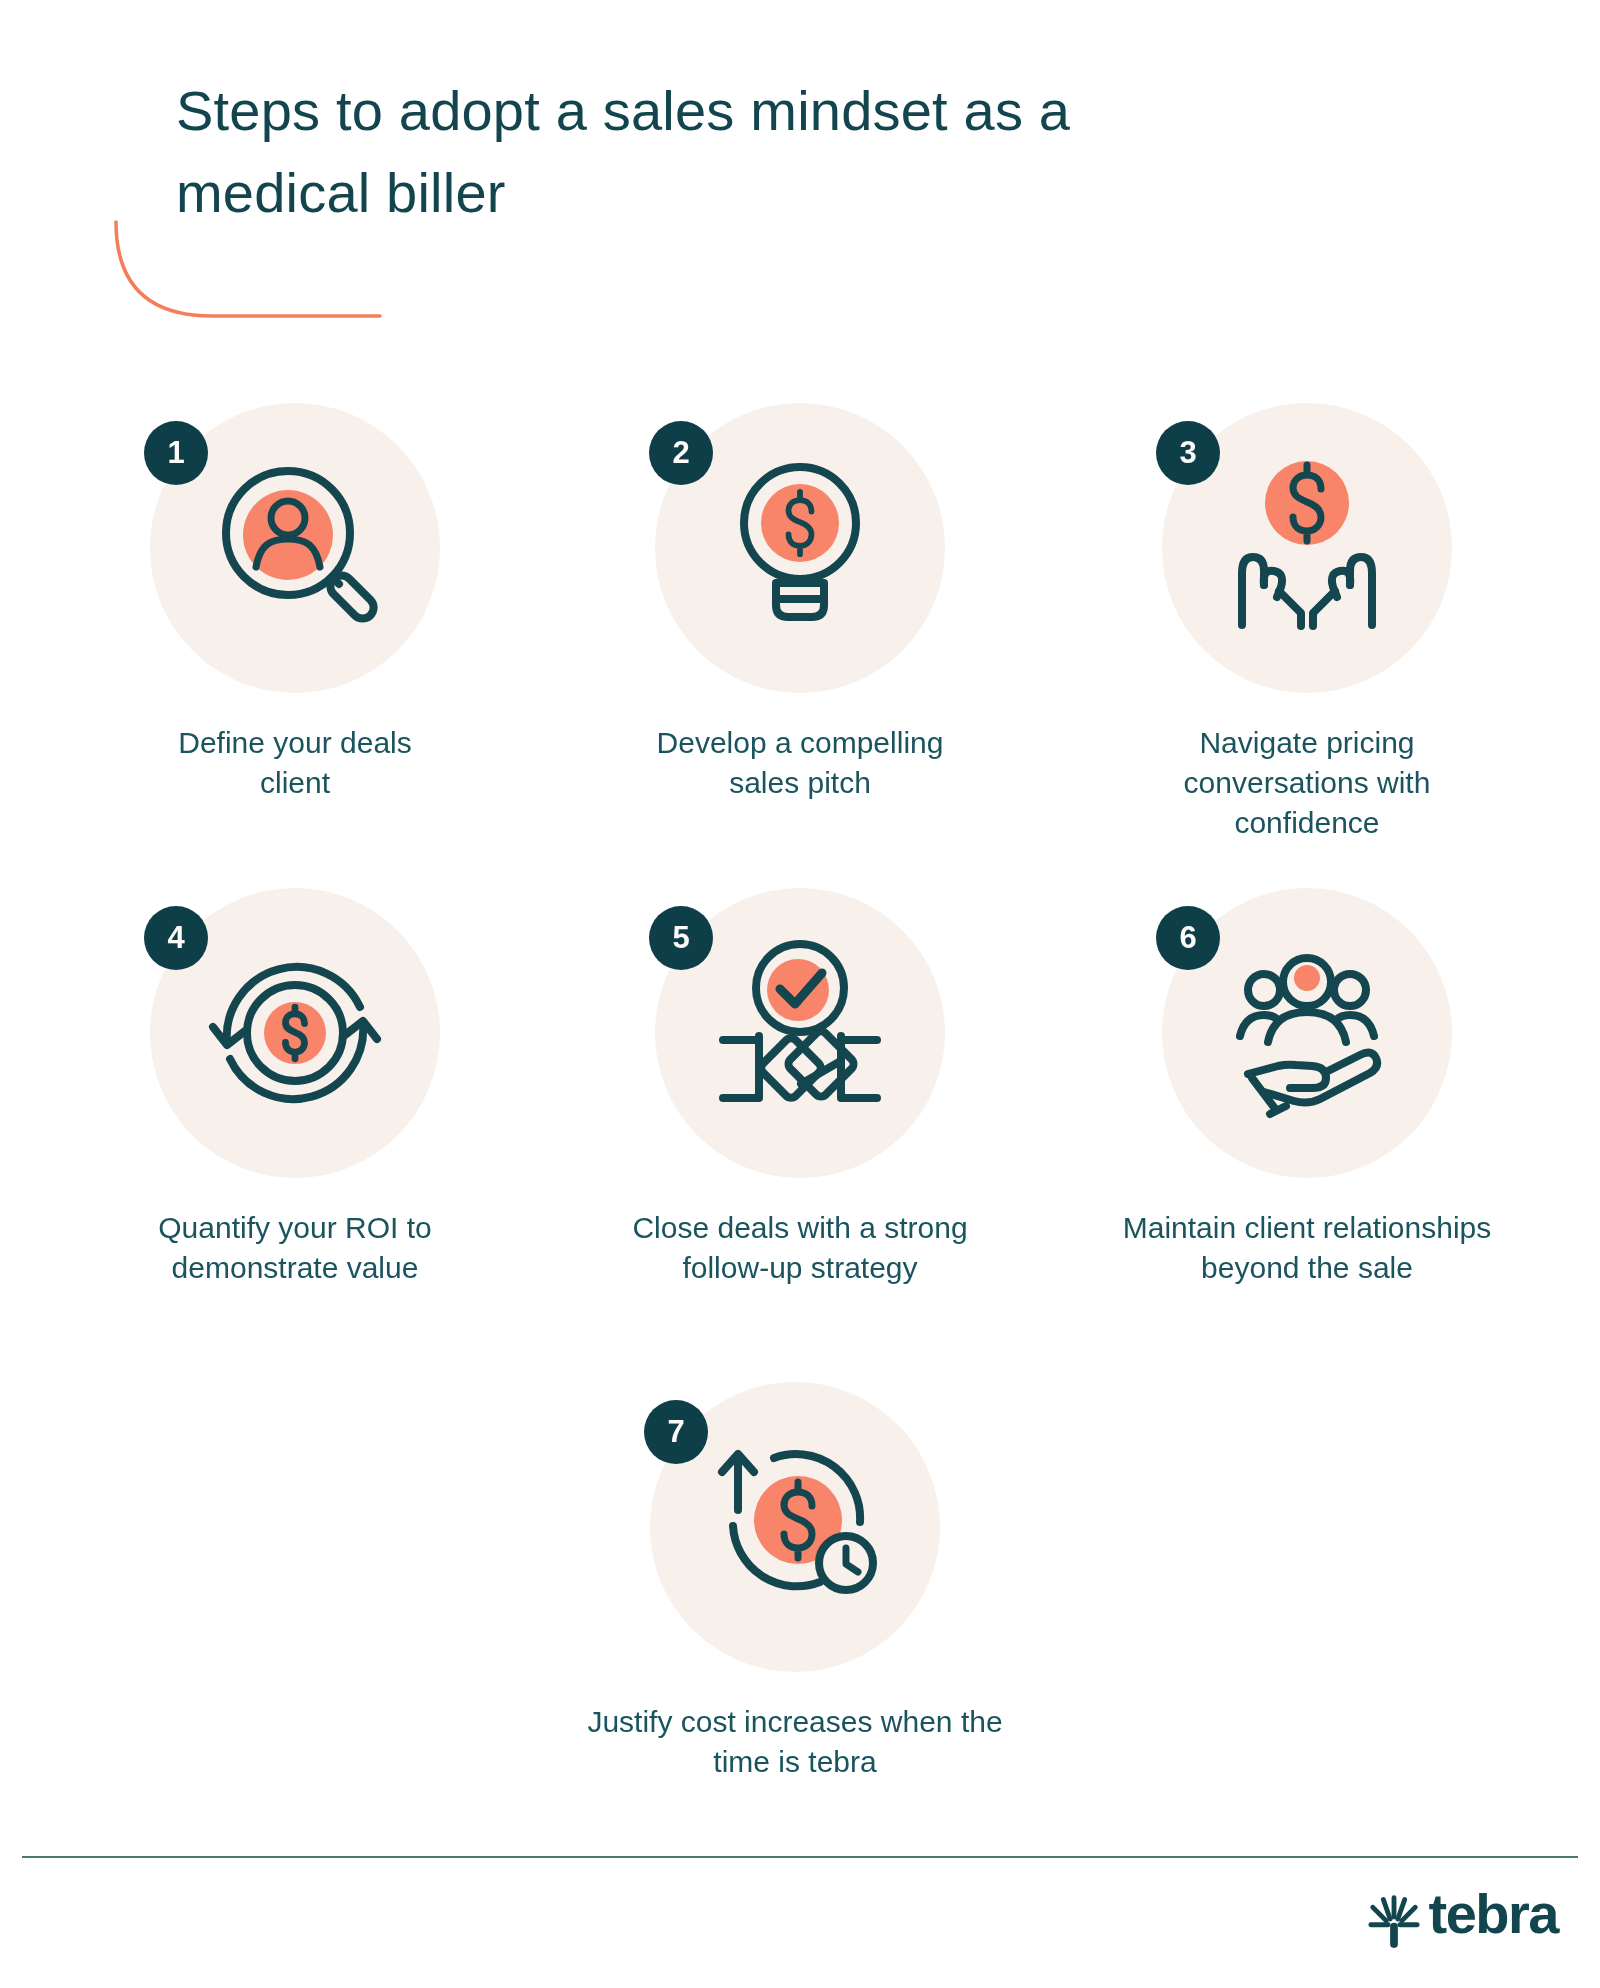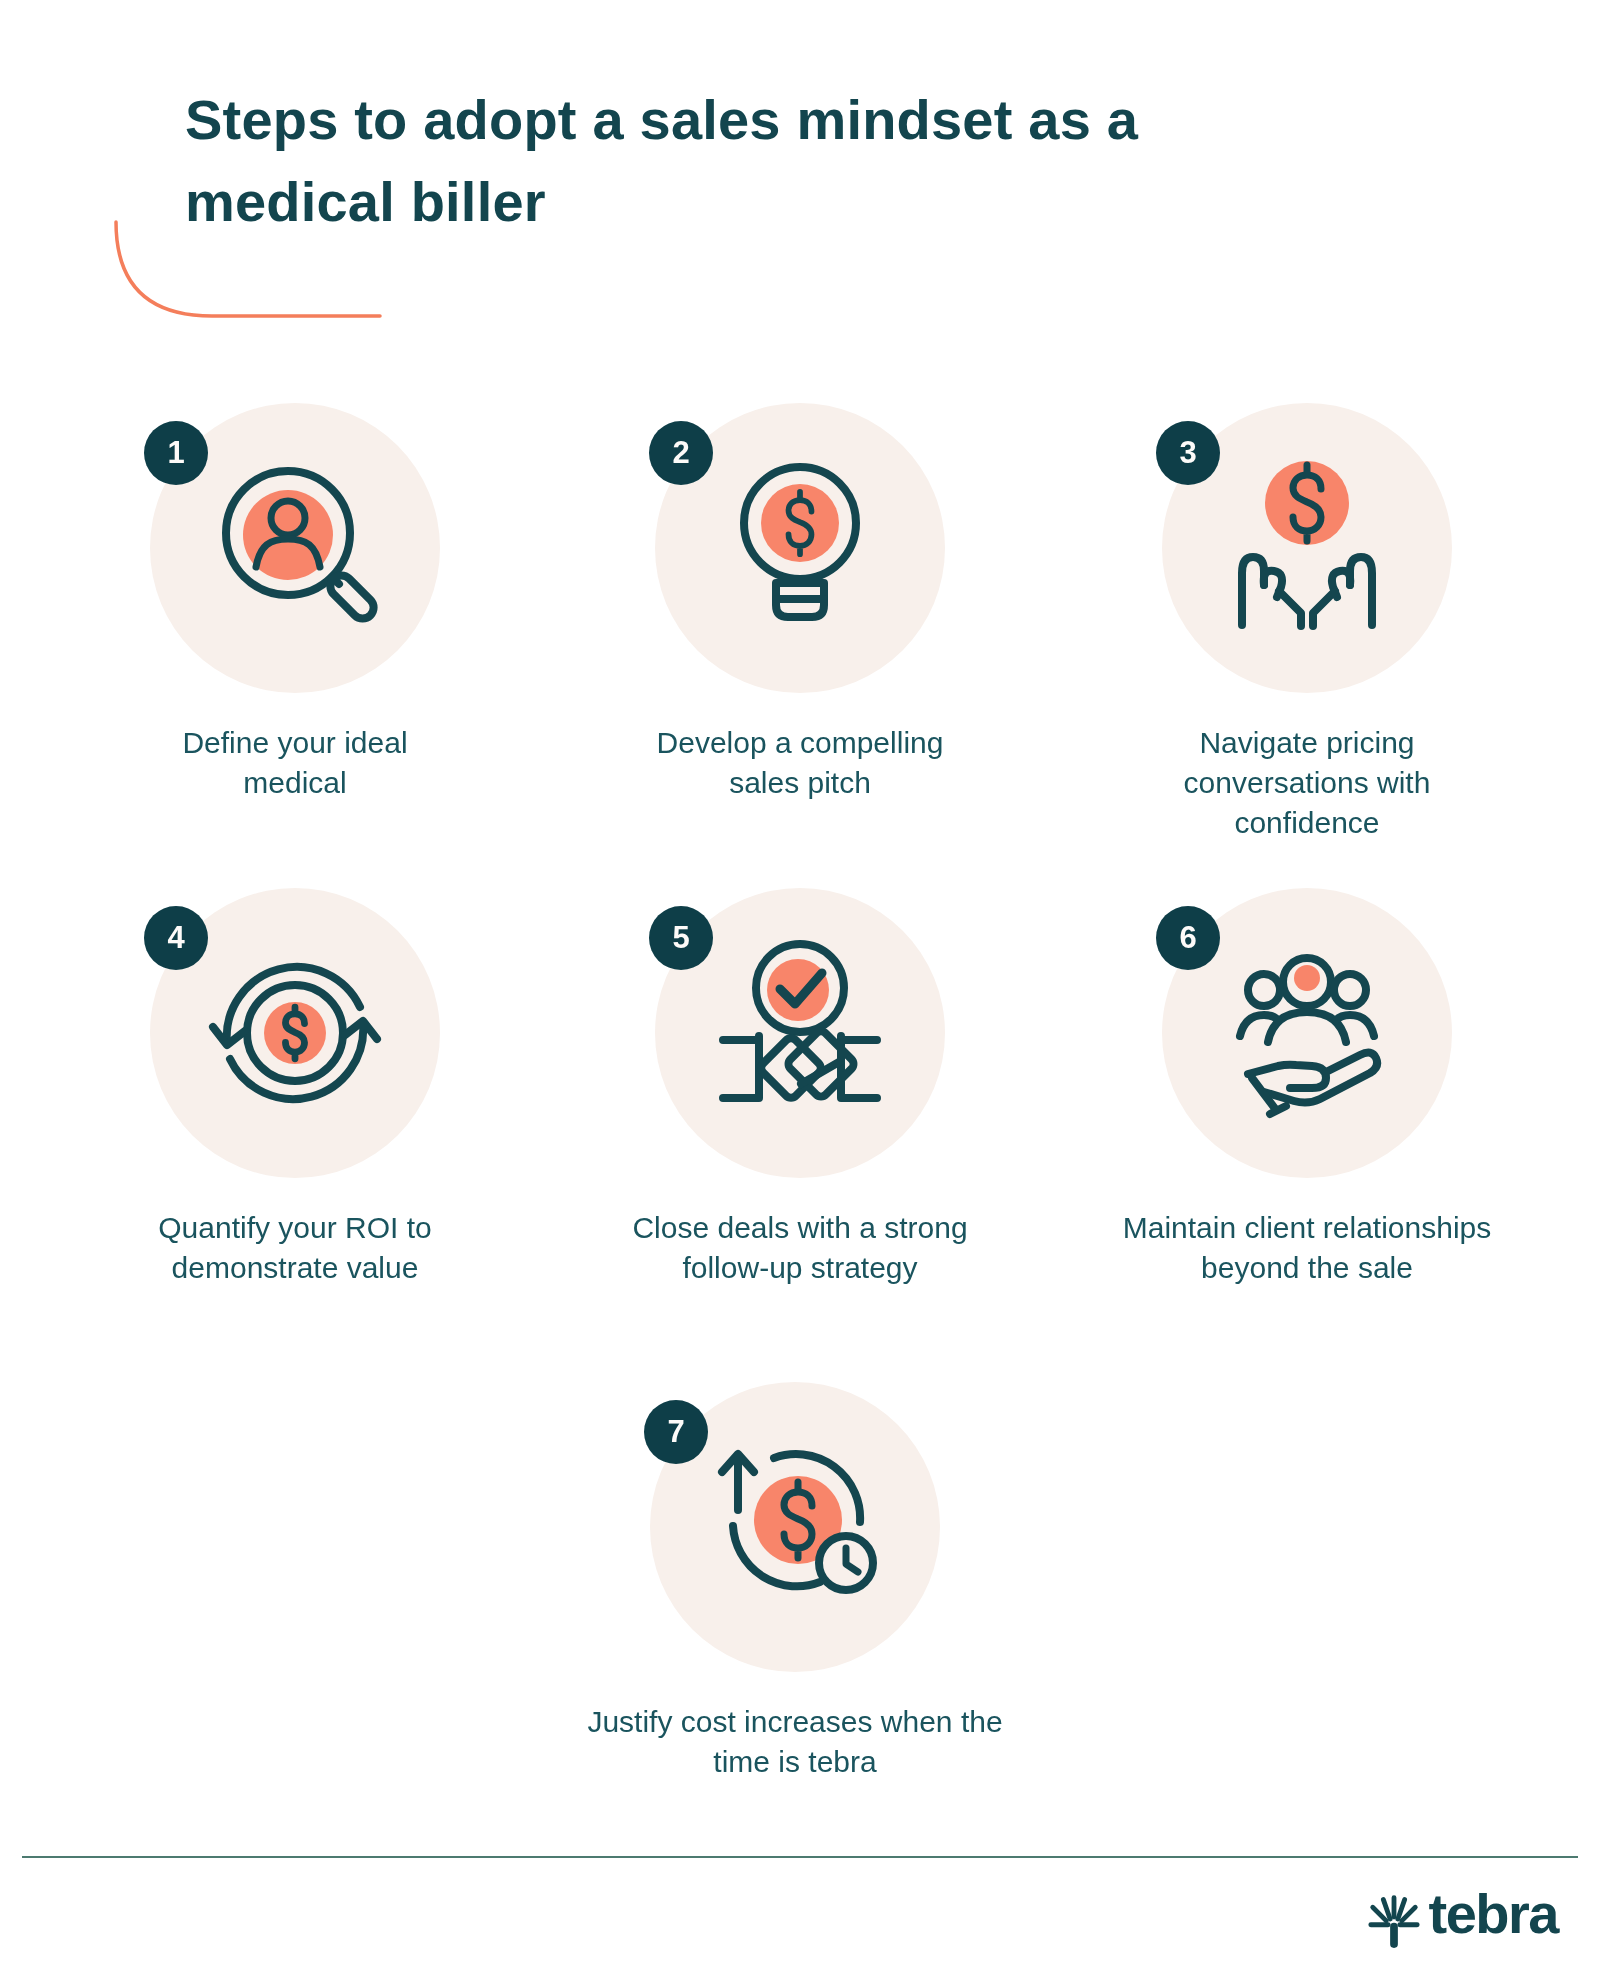--- a/index.html
+++ b/index.html
@@ -2,22 +2,22 @@
 <html><head>
 <meta charset="utf-8">
 <style>
   html,body{margin:0;padding:0;background:#ffffff;}
   .page{
     position:relative;width:1600px;height:1988px;background:#ffffff;overflow:hidden;
     font-family:"Liberation Sans","DejaVu Sans",sans-serif;
   }
   .title{
     position:absolute;left:168px;top:62px;width:1080px;
-    font-size:56px;line-height:1.46;font-weight:700;letter-spacing:0.2px;
-    color:#13454e;margin:17px;
+    font-size:56px;line-height:1.46;font-weight:400;letter-spacing:0.2px;
+    color:#13454e;margin:8px;
   }
   .curve-svg{position:absolute;left:90px;top:196px;width:310px;height:135px;}
   .step{position:absolute;width:480px;}
   .s1{left:55px;  top:403px;}
   .s2{left:560px; top:403px;}
   .s3{left:1067px;top:403px;}
   .s4{left:55px;  top:888px;}
   .s5{left:560px; top:888px;}
   .s6{left:1067px;top:888px;}
   .s7{left:555px; top:1382px;}
@@ -76,21 +76,21 @@
         <circle class="fill-orange" cx="88" cy="82" r="45"></circle>
         <circle class="ic" cx="88" cy="80" r="62"></circle>
         <circle class="ic-thin" cx="88" cy="65" r="17"></circle>
         <path class="ic-thin" d="M56 114 C60 92 70 86 88 86 C106 86 116 92 120 114"></path>
         <path class="ic" d="M132 124 L139 131"></path>
         <g transform="translate(152 144) rotate(45)">
           <rect class="ic" x="-26" y="-11" width="52" height="22" rx="11"></rect>
         </g>
       </svg>
     </div>
-    <div class="caption">Define your ideal medical</div>
+    <div class="caption">Define your deals client</div>
   </div>
 
   <div class="step s2">
     <div class="circle">
       <div class="badge">
         <span>2</span>
       </div>
       <svg class="icon" viewBox="0 0 190 190">
         <circle class="fill-orange" cx="95" cy="70" r="39"></circle>
         <circle class="ic" cx="95" cy="70" r="56"></circle>

